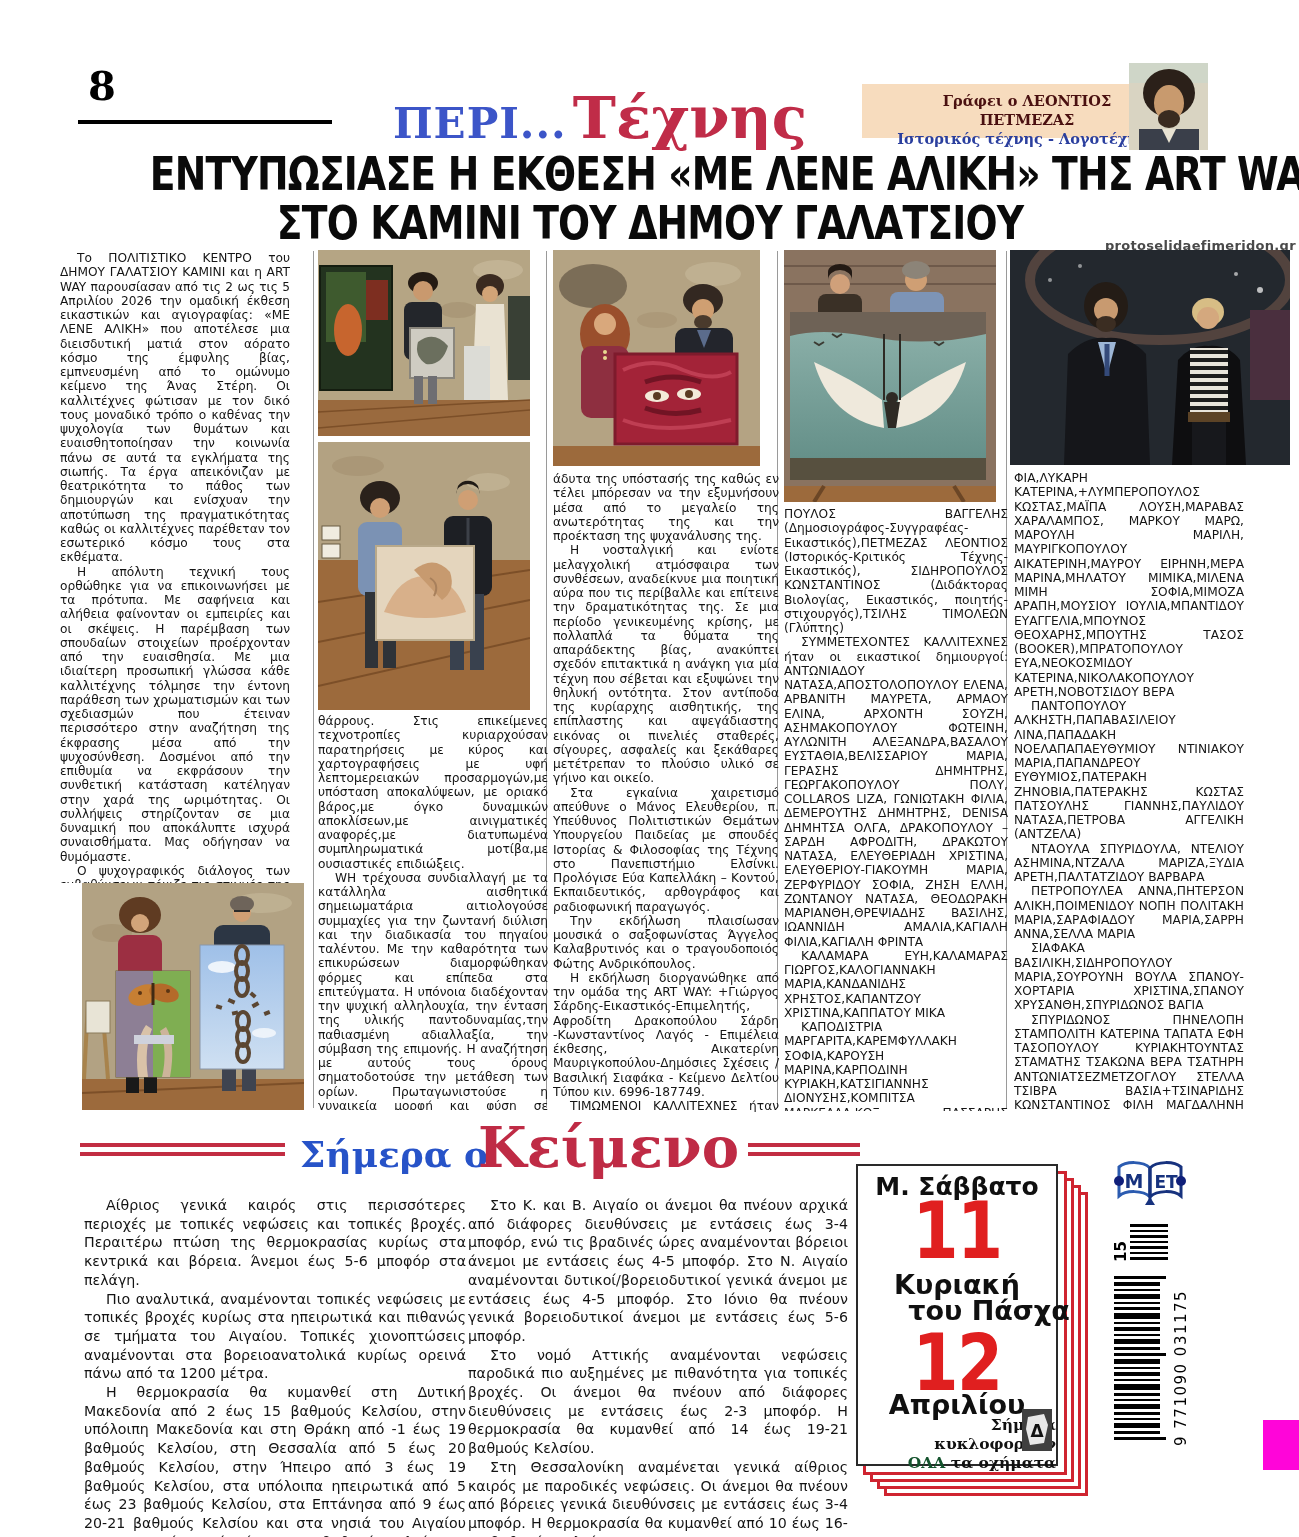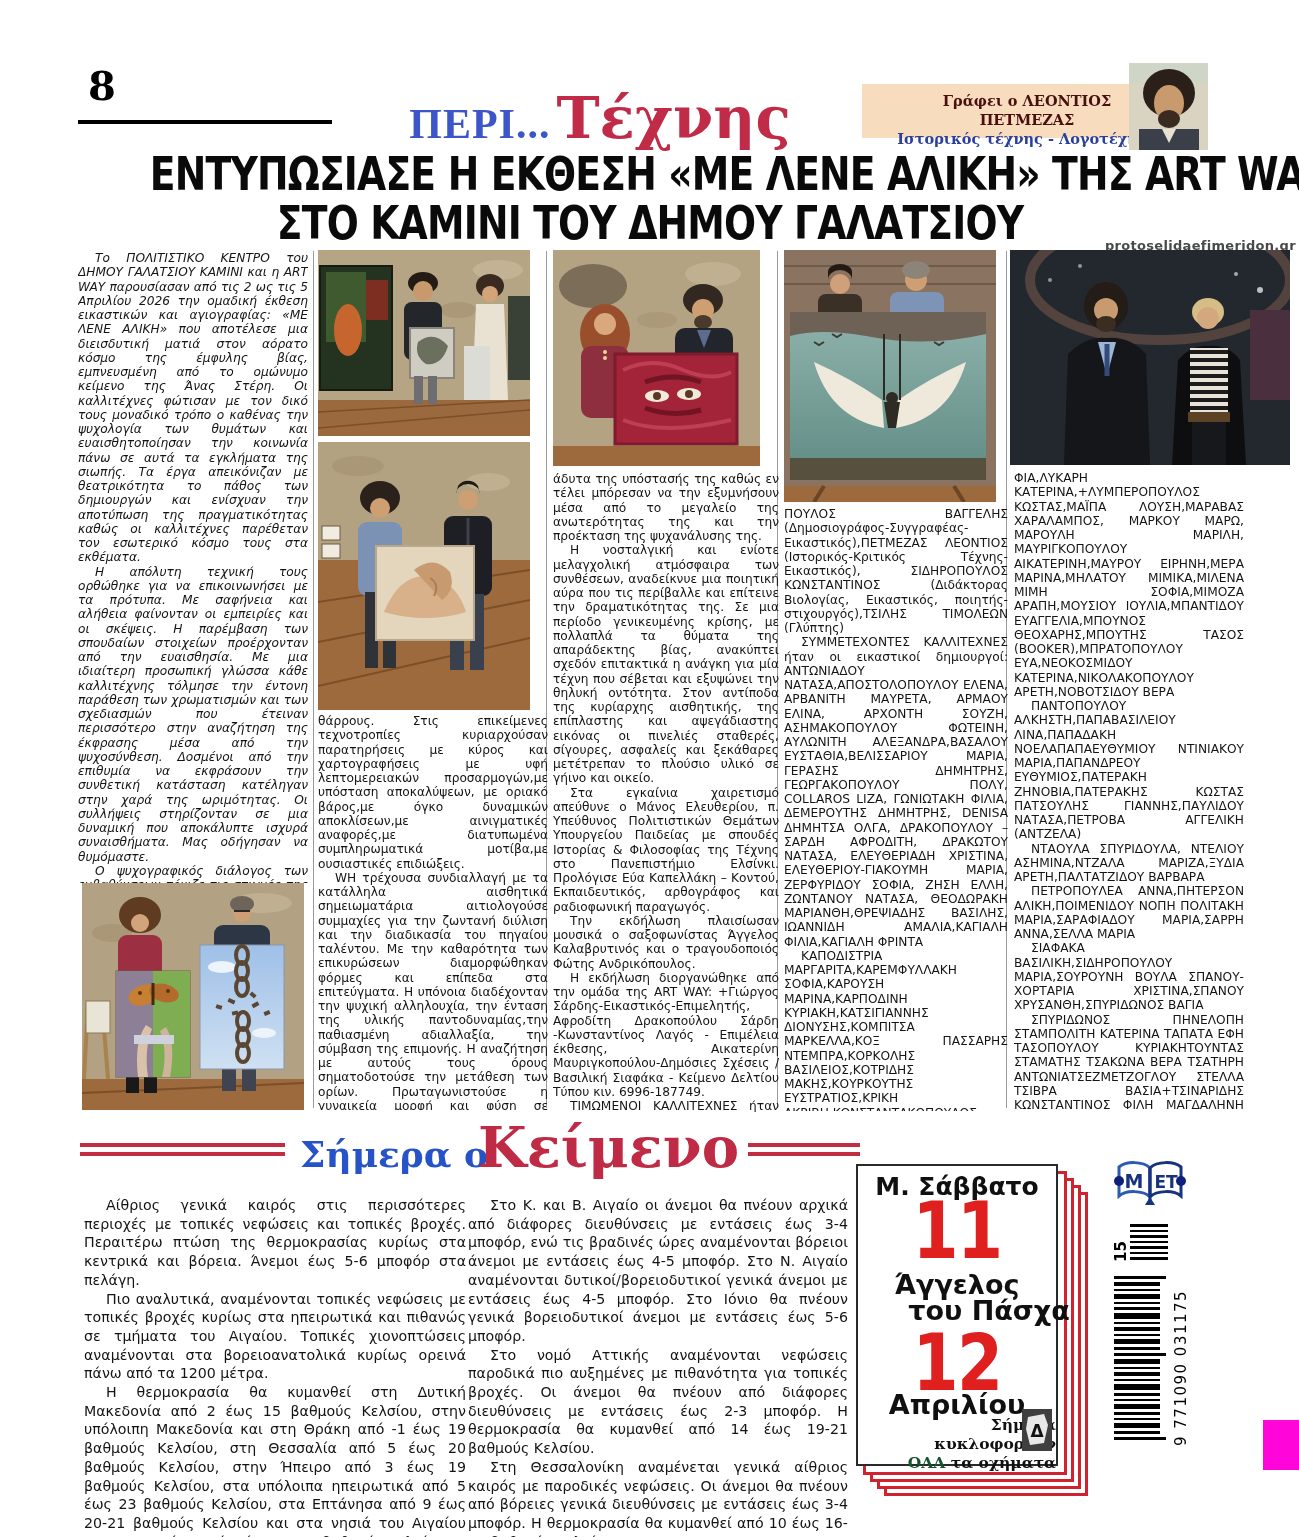--- a/index.html
+++ b/index.html
@@ -3,21 +3,21 @@
 <meta charset="utf-8">
 <style>
   html,body{margin:0;padding:0;background:#ffffff;}
   .page{position:relative;width:1299px;height:1537px;background:#ffffff;overflow:hidden;
         font-family:"DejaVu Sans",sans-serif;color:#141414;}
   .abs{position:absolute;}
   
   .pagenum{font-family:"DejaVu Serif",serif;font-weight:bold;font-size:40px;color:#000;}
   .pagenum-rule{background:#000;}
   .masthead{display:flex;align-items:baseline;justify-content:center;font-family:"DejaVu Serif",serif;font-weight:bold;}
-  .masthead .m1{font-size:42px;color:#3c55c8;letter-spacing:1px;font-family:Liberation Serif, serif;}
+  .masthead .m1{font-size:42px;color:#3c55c8;letter-spacing:1px;}
   .masthead .m2{font-size:58px;color:#c02c48;margin-left:6px;margin-top:12px;}
   .authorbox{background:#f7dcbe;text-align:center;font-family:"DejaVu Serif",serif;font-weight:bold;padding-top:7px;}
   .authorbox .a1{font-size:14.5px;color:#4a1010;line-height:19px;}
   .authorbox .a2{font-size:14.5px;color:#2b3f9e;line-height:19px;}
   .headline{text-align:center;font-weight:bold;color:#0a0a0a;}
   .headline .hl{display:block;font-size:46px;line-height:49px;transform:scaleX(0.82);transform-origin:50% 50%;white-space:nowrap;letter-spacing:-1px;}
   .watermark{font-size:13px;font-weight:bold;color:#4a4a4a;letter-spacing:0.3px;}
   
   .coltext{font-size:12.2px;line-height:14.25px;text-align:justify;overflow:hidden;}
   .coltext p{margin:0;}
@@ -82,21 +82,21 @@
     <span class="hl">ΣΤΟ ΚΑΜΙΝΙ ΤΟΥ ΔΗΜΟΥ ΓΑΛΑΤΣΙΟΥ</span>
   </div>
 
   <div class="abs watermark" style="left:1105px;top:238px;">protoselidaefimeridon.gr</div>
 
   <div class="abs colrule" style="left:313px;top:251px;height:857px;"></div>
   <div class="abs colrule" style="left:546px;top:251px;height:857px;"></div>
   <div class="abs colrule" style="left:777px;top:251px;height:857px;"></div>
   <div class="abs colrule" style="left:1006px;top:251px;height:857px;"></div>
 
-  <div class="abs coltext" style="left:78px;top:251px;width:230px;height:632px;font-style:italic;">
+  <div class="abs coltext" style="left:60px;top:251px;width:230px;height:632px;">
     <p class="ind">Το ΠΟΛΙΤΙΣΤΙΚΟ ΚΕΝΤΡΟ του ΔΗΜΟΥ ΓΑΛΑΤΣΙΟΥ ΚΑΜΙΝΙ και η ART WAY παρουσίασαν από τις 2 ως τις 5 Απριλίου 2026 την ομαδική έκθεση εικαστικών και αγιογραφίας: «ΜΕ ΛΕΝΕ ΑΛΙΚΗ» που αποτέλεσε μια διεισδυτική ματιά στον αόρατο κόσμο της έμφυλης βίας, εμπνευσμένη από το ομώνυμο κείμενο της Άνας Στέρη. Οι καλλιτέχνες φώτισαν με τον δικό τους μοναδικό τρόπο ο καθένας την ψυχολογία των θυμάτων και ευαισθητοποίησαν την κοινωνία πάνω σε αυτά τα εγκλήματα της σιωπής. Τα έργα απεικόνιζαν με θεατρικότητα το πάθος των δημιουργών και ενίσχυαν την αποτύπωση της πραγματικότητας καθώς οι καλλιτέχνες παρέθεταν τον εσωτερικό κόσμο τους στα εκθέματα.</p>
     <p class="ind">Η απόλυτη τεχνική τους ορθώθηκε για να επικοινωνήσει με τα πρότυπα. Με σαφήνεια και αλήθεια φαίνονταν οι εμπειρίες και οι σκέψεις. Η παρέμβαση των σπουδαίων στοιχείων προέρχονταν από την ευαισθησία. Με μια ιδιαίτερη προσωπική γλώσσα κάθε καλλιτέχνης τόλμησε την έντονη παράθεση των χρωματισμών και των σχεδιασμών που έτειναν περισσότερο στην αναζήτηση της έκφρασης μέσα από την ψυχοσύνθεση. Δοσμένοι από την επιθυμία να εκφράσουν την συνθετική κατάσταση κατέληγαν στην χαρά της ωριμότητας. Οι συλλήψεις στηρίζονταν σε μια δυναμική που αποκάλυπτε ισχυρά συναισθήματα. Μας οδήγησαν να θυμόμαστε.</p>
     <p class="ind">Ο ψυχογραφικός διάλογος των εμβαθύνσεων τόνιζε τις στιγμές της ζωής και την ελπίδα για την διαφοροποίηση. Υπήρξε ένα ενδιαφέρον παιχνίδι ανάμεσα σε χαρακτήρες. Χρησιμοποιώντας ένα οπτικό και γραμμικό στυλ. Ανάμεσα από τις σκιές έγινε πηγή</p>
   </div>
 
   <div class="abs coltext" style="left:318px;top:714px;width:230px;height:396px;">
     <p>θάρρους. Στις επικείμενες τεχνοτροπίες κυριαρχούσαν παρατηρήσεις με κύρος και χαρτογραφήσεις με υφή λεπτομερειακών προσαρμογών,με υπόσταση αποκαλύψεων, με οριακό βάρος,με όγκο δυναμικών αποκλίσεων,με αινιγματικές αναφορές,με διατυπωμένα συμπληρωματικά μοτίβα,με ουσιαστικές επιδιώξεις.</p>
     <p class="ind">WΗ τρέχουσα συνδιαλλαγή με τα κατάλληλα αισθητικά σημειωματάρια αιτιολογούσε συμμαχίες για την ζωντανή διύλιση και την διαδικασία του πηγαίου ταλέντου. Με την καθαρότητα των επικυρώσεων διαμορφώθηκαν φόρμες και επίπεδα στα επιτεύγματα. Η υπόνοια διαδέχονταν την ψυχική αλληλουχία, την ένταση της υλικής παντοδυναμίας,την παθιασμένη αδιαλλαξία, την σύμβαση της επιμονής. Η αναζήτηση με αυτούς τους όρους σηματοδοτούσε την μετάθεση των ορίων. Πρωταγωνιστούσε η γυναικεία μορφή και φύση σε ποικίλες στάσεις πάντα σε οργανική και σε αδιάσπαστη ενότητα με τον ζωτικό χώρο. Όλοι οι συμμετέχοντες μας έκαναν να κατανοήσουμε και να εντρυφήσουμε στα</p>
   </div>
 
@@ -106,20 +106,21 @@
     <p class="ind">Στα εγκαίνια χαιρετισμό απεύθυνε ο Μάνος Ελευθερίου, π. Υπεύθυνος Πολιτιστικών Θεμάτων Υπουργείου Παιδείας με σπουδές Ιστορίας &amp; Φιλοσοφίας της Τέχνης στο Πανεπιστήμιο Ελσίνκι. Προλόγισε Εύα Καπελλάκη – Κοντού, Εκπαιδευτικός, αρθογράφος και ραδιοφωνική παραγωγός.</p>
     <p class="ind">Την εκδήλωση πλαισίωσαν μουσικά ο σαξοφωνίστας Άγγελος Καλαβρυτινός και ο τραγουδοποιός Φώτης Ανδρικόπουλος.</p>
     <p class="ind">Η εκδήλωση διοργανώθηκε από την ομάδα της ART WAY: +Γιώργος Σάρδης-Εικαστικός-Επιμελητής, Αφροδίτη Δρακοπούλου Σάρδη -Κωνσταντίνος Λαγός - Επιμέλεια έκθεσης, Αικατερίνη Μαυριγκοπούλου-Δημόσιες Σχέσεις /Βασιλική Σιαφάκα - Κείμενο Δελτίου Τύπου κιν. 6996-187749.</p>
     <p class="ind">ΤΙΜΩΜΕΝΟΙ ΚΑΛΛΙΤΕΧΝΕΣ ήταν οι εικαστικοί δημιουργοί:</p>
 
   </div>
 
   <div class="abs coltext" style="left:784px;top:507px;width:224px;height:604px;">
     <p>ΠΟΥΛΟΣ ΒΑΓΓΕΛΗΣ (Δημοσιογράφος-Συγγραφέας-Εικαστικός),ΠΕΤΜΕΖΑΣ ΛΕΟΝΤΙΟΣ (Ιστορικός-Κριτικός Τέχνης-Εικαστικός), ΣΙΔΗΡΟΠΟΥΛΟΣ ΚΩΝΣΤΑΝΤΙΝΟΣ (Διδάκτορας Βιολογίας, Εικαστικός, ποιητής-στιχουργός),ΤΣΙΛΗΣ ΤΙΜΟΛΕΩΝ (Γλύπτης)</p>
     <p class="ind">ΣΥΜΜΕΤΕΧΟΝΤΕΣ ΚΑΛΛΙΤΕΧΝΕΣ ήταν οι εικαστικοί δημιουργοί: ΑΝΤΩΝΙΑΔΟΥ ΝΑΤΑΣΑ,ΑΠΟΣΤΟΛΟΠΟΥΛΟΥ ΕΛΕΝΑ, ΑΡΒΑΝΙΤΗ ΜΑΥΡΕΤΑ, ΑΡΜΑΟΥ ΕΛΙΝΑ, ΑΡΧΟΝΤΗ ΣΟΥΖΗ, ΑΣΗΜΑΚΟΠΟΥΛΟΥ ΦΩΤΕΙΝΗ, ΑΥΛΩΝΙΤΗ ΑΛΕΞΑΝΔΡΑ,ΒΑΣΑΛΟΥ ΕΥΣΤΑΘΙΑ,ΒΕΛΙΣΣΑΡΙΟΥ ΜΑΡΙΑ, ΓΕΡΑΣΗΣ ΔΗΜΗΤΡΗΣ, ΓΕΩΡΓΑΚΟΠΟΥΛΟΥ ΠΟΛΥ, COLLAROS LIZA, ΓΩΝΙΩΤΑΚΗ ΦΙΛΙΑ, ΔΕΜΕΡΟΥΤΗΣ ΔΗΜΗΤΡΗΣ, DENISA ΔΗΜΗΤΣΑ ΟΛΓΑ, ΔΡΑΚΟΠΟΥΛΟΥ – ΣΑΡΔΗ ΑΦΡΟΔΙΤΗ, ΔΡΑΚΩΤΟΥ ΝΑΤΑΣΑ, ΕΛΕΥΘΕΡΙΑΔΗ ΧΡΙΣΤΙΝΑ, ΕΛΕΥΘΕΡΙΟΥ-ΓΙΑΚΟΥΜΗ ΜΑΡΙΑ, ΖΕΡΦΥΡΙΔΟΥ ΣΟΦΙΑ, ΖΗΣΗ ΕΛΛΗ, ΖΩΝΤΑΝΟΥ ΝΑΤΑΣΑ, ΘΕΟΔΩΡΑΚΗ ΜΑΡΙΑΝΘΗ,ΘΡΕΨΙΑΔΗΣ ΒΑΣΙΛΗΣ, ΙΩΑΝΝΙΔΗ ΑΜΑΛΙΑ,ΚΑΓΙΑΛΗ ΦΙΛΙΑ,ΚΑΓΙΑΛΗ ΦΡΙΝΤΑ</p>
+    <p class="ind">ΚΑΛΑΜΑΡΑ ΕΥΗ,ΚΑΛΑΜΑΡΑΣ ΓΙΩΡΓΟΣ,ΚΑΛΟΓΙΑΝΝΑΚΗ ΜΑΡΙΑ,ΚΑΝΔΑΝΙΔΗΣ ΧΡΗΣΤΟΣ,ΚΑΠΑΝΤΖΟΥ ΧΡΙΣΤΙΝΑ,ΚΑΠΠΑΤΟΥ ΜΙΚΑ</p>
     <p class="ind">ΚΑΠΟΔΙΣΤΡΙΑ ΜΑΡΓΑΡΙΤΑ,ΚΑΡΕΜΦΥΛΛΑΚΗ ΣΟΦΙΑ,ΚΑΡΟΥΣΗ ΜΑΡΙΝΑ,ΚΑΡΠΟΔΙΝΗ ΚΥΡΙΑΚΗ,ΚΑΤΣΙΓΙΑΝΝΗΣ ΔΙΟΝΥΣΗΣ,ΚΟΜΠΙΤΣΑ ΜΑΡΚΕΛΛΑ,ΚΟΞ ΠΑΣΣΑΡΗΣ ΝΤΕΜΠΡΑ,ΚΟΡΚΟΛΗΣ ΒΑΣΙΛΕΙΟΣ,ΚΟΤΡΙΔΗΣ ΜΑΚΗΣ,ΚΟΥΡΚΟΥΤΗΣ ΕΥΣΤΡΑΤΙΟΣ,ΚΡΙΚΗ ΑΚΡΙΒΗ,ΚΩΝΣΤΑΝΤΑΚΟΠΟΥΛΟΣ ΕΠΑΜΕΙΝΩΝΔΑΣ,ΛΑΓΟΣ ΚΩΝΣΤΑΝΤΙΝΟΣ,ΛΕΝΟΥ-ΓΙΑΚΟΥΜΗ ΦΛΩΡΑ,ΛΕΟΥΤΣΕΑ ΑΝΤΑ,</p>
 
   </div>
 
   <div class="abs coltext" style="left:1014px;top:471px;width:230px;height:641px;">
     <p>ΦΙΑ,ΛΥΚΑΡΗ ΚΑΤΕΡΙΝΑ,+ΛΥΜΠΕΡΟΠΟΥΛΟΣ ΚΩΣΤΑΣ,ΜΑΪΠΑ ΛΟΥΣΗ,ΜΑΡΑΒΑΣ ΧΑΡΑΛΑΜΠΟΣ, ΜΑΡΚΟΥ ΜΑΡΩ, ΜΑΡΟΥΛΗ ΜΑΡΙΛΗ, ΜΑΥΡΙΓΚΟΠΟΥΛΟΥ ΑΙΚΑΤΕΡΙΝΗ,ΜΑΥΡΟΥ ΕΙΡΗΝΗ,ΜΕΡΑ ΜΑΡΙΝΑ,ΜΗΛΑΤΟΥ ΜΙΜΙΚΑ,ΜΙΛΕΝΑ ΜΙΜΗ ΣΟΦΙΑ,ΜΙΜΟΖΑ ΑΡΑΠΗ,ΜΟΥΣΙΟΥ ΙΟΥΛΙΑ,ΜΠΑΝΤΙΔΟΥ ΕΥΑΓΓΕΛΙΑ,ΜΠΟΥΝΟΣ ΘΕΟΧΑΡΗΣ,ΜΠΟΥΤΗΣ ΤΑΣΟΣ (BOOKER),ΜΠΡΑΤΟΠΟΥΛΟΥ ΕΥΑ,ΝΕΟΚΟΣΜΙΔΟΥ ΚΑΤΕΡΙΝΑ,ΝΙΚΟΛΑΚΟΠΟΥΛΟΥ ΑΡΕΤΗ,ΝΟΒΟΤΣΙΔΟΥ ΒΕΡΑ</p>
     <p class="ind">ΠΑΝΤΟΠΟΥΛΟΥ ΑΛΚΗΣΤΗ,ΠΑΠΑΒΑΣΙΛΕΙΟΥ ΛΙΝΑ,ΠΑΠΑΔΑΚΗ ΝΟΕΛΑΠΑΠΑΕΥΘΥΜΙΟΥ ΝΤΙΝΙΑΚΟΥ ΜΑΡΙΑ,ΠΑΠΑΝΔΡΕΟΥ ΕΥΘΥΜΙΟΣ,ΠΑΤΕΡΑΚΗ ΖΗΝΟΒΙΑ,ΠΑΤΕΡΑΚΗΣ ΚΩΣΤΑΣ ΠΑΤΣΟΥΛΗΣ ΓΙΑΝΝΗΣ,ΠΑΥΛΙΔΟΥ ΝΑΤΑΣΑ,ΠΕΤΡΟΒΑ ΑΓΓΕΛΙΚΗ (ΑΝΤΖΕΛΑ)</p>
     <p class="ind">ΝΤΑΟΥΛΑ ΣΠΥΡΙΔΟΥΛΑ, ΝΤΕΛΙΟΥ ΑΣΗΜΙΝΑ,ΝΤΖΑΛΑ ΜΑΡΙΖΑ,ΞΥΔΙΑ ΑΡΕΤΗ,ΠΑΛΤΑΤΖΙΔΟΥ ΒΑΡΒΑΡΑ</p>
     <p class="ind">ΠΕΤΡΟΠΟΥΛΕΑ ΑΝΝΑ,ΠΗΤΕΡΣΟΝ ΑΛΙΚΗ,ΠΟΙΜΕΝΙΔΟΥ ΝΟΠΗ ΠΟΛΙΤΑΚΗ ΜΑΡΙΑ,ΣΑΡΑΦΙΑΔΟΥ ΜΑΡΙΑ,ΣΑΡΡΗ ΑΝΝΑ,ΣΕΛΛΑ ΜΑΡΙΑ</p>
     <p class="ind">ΣΙΑΦΑΚΑ ΒΑΣΙΛΙΚΗ,ΣΙΔΗΡΟΠΟΥΛΟΥ ΜΑΡΙΑ,ΣΟΥΡΟΥΝΗ ΒΟΥΛΑ ΣΠΑΝΟΥ-ΧΟΡΤΑΡΙΑ ΧΡΙΣΤΙΝΑ,ΣΠΑΝΟΥ ΧΡΥΣΑΝΘΗ,ΣΠΥΡΙΔΩΝΟΣ ΒΑΓΙΑ</p>
@@ -359,21 +360,21 @@
     <p>Στη Θεσσαλονίκη αναμένεται γενικά αίθριος καιρός με παροδικές νεφώσεις. Οι άνεμοι θα πνέουν από βόρειες γενικά διευθύνσεις με εντάσεις έως 3-4 μποφόρ. Η θερμοκρασία θα κυμανθεί από 10 έως 16-18 βαθμούς Κελσίου.</p>
   </div>
 
   <div class="abs sheet" style="left:884px;top:1192px;width:198px;height:298px;"></div>
   <div class="abs sheet" style="left:877px;top:1185px;width:198px;height:298px;"></div>
   <div class="abs sheet" style="left:870px;top:1178px;width:198px;height:298px;"></div>
   <div class="abs sheet" style="left:863px;top:1171px;width:198px;height:298px;"></div>
   <div class="abs sheet-front" style="left:856px;top:1164px;width:198px;height:298px;">
     <div class="abs cal-label" style="top:6px;">Μ. Σάββατο</div>
     <div class="abs cal-num" style="top:26px;">11</div>
-    <div class="abs cal-label2" style="top:103px;">Άγγελος</div>
+    <div class="abs cal-label2" style="top:103px;">Κυριακή</div>
     <div class="abs cal-label2" style="top:129px;padding-left:32px;">του Πάσχα</div>
     <div class="abs cal-num" style="top:158px;">12</div>
     <div class="abs cal-label2" style="top:223px;">Απριλίου</div>
     <div class="abs cal-note" style="left:8px;top:249px;text-align:right;">
       <div>Σήμερα κυκλοφορούν</div>
       <div><span class="ola">ΟΛΑ</span><span> τα οχήματα</span></div>
     </div>
     <div class="abs badge" style="left:164px;top:243px;width:30px;height:42px;">
       <svg width="30" height="42" viewBox="0 0 30 42">
         <rect width="30" height="42" fill="#3f3f3f"></rect>

